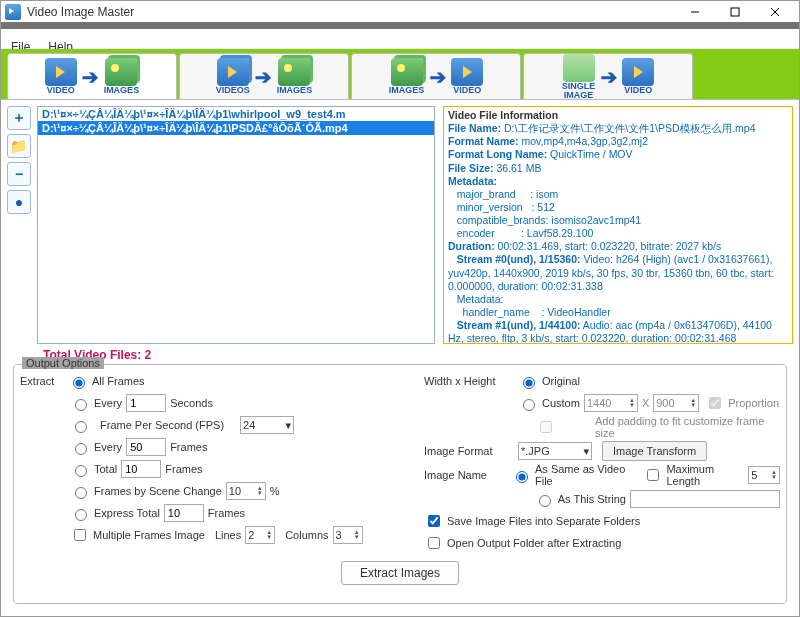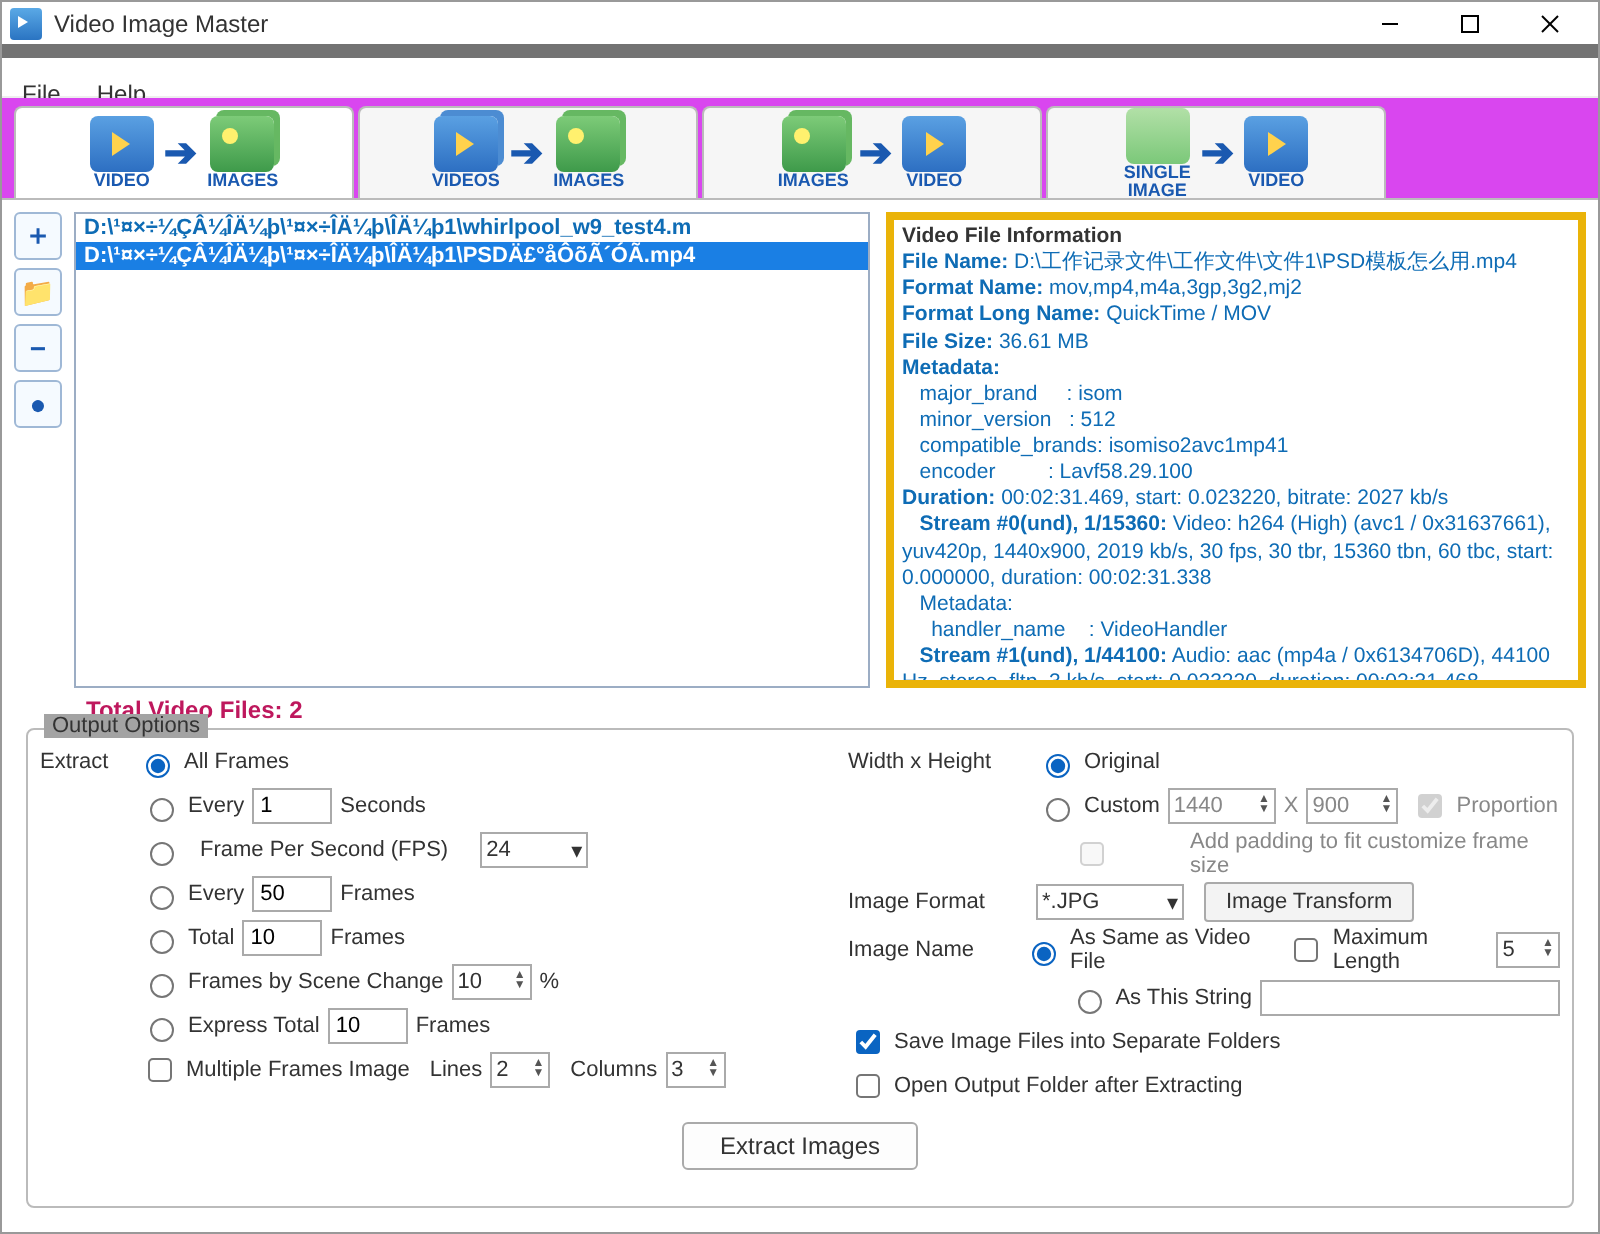--- a/index.html
+++ b/index.html
@@ -10,21 +10,21 @@
   .titlebar-icon { width: 16px; height: 16px; margin-right: 6px; display: inline-block; background: linear-gradient(#5aa9e6,#2a74c2); border-radius: 2px; position: relative; }
   .titlebar-icon::after { content:""; position:absolute; top:4px; left:4px; width:0; height:0; border-left:5px solid #fff; border-top:3px solid transparent; border-bottom:3px solid transparent;}
   .titlebar-title { flex: 1; font-size: 12px; }
   .titlebar-ctrl { width: 40px; height: 26px; display: flex; align-items: center; justify-content: center; }
   .titlebar-ctrl svg { width: 10px; height: 10px; }
 
   .menubar { height: 20px; display: flex; align-items: center; padding: 0 6px; gap: 10px; font-size: 12px; border-bottom: 1px solid #eee; }
   .menu-item { padding: 1px 4px; margin-top: 16px; }
   .menu-item u { text-decoration: underline; }
 
-  .tabs { display: flex; padding: 4px 6px 0 6px; gap: 2px; border-bottom: 1px solid #bbb; background:#d946ef;}
+  .tabs { display: flex; padding: 4px 6px 0 6px; gap: 2px; border-bottom: 1px solid #bbb; background:#84cc16;}
   .tab { border: 1px solid #bbb; border-bottom: none; border-top-left-radius: 4px; border-top-right-radius: 4px; padding: 3px 5px; display: flex; align-items: center; gap: 5px; background: #fff; min-width: 170px; justify-content: center; height:46px;}
   .tab.active { position: relative; z-index: 2; }
   .tab:not(.active){ background:#f6f6f6; }
   .tab-icon { width: 32px; height: 28px; border-radius: 4px; display: inline-flex; align-items: center; justify-content: center; }
   .tab-icon.play{ background: linear-gradient(#5aa0e2,#2d6fc2); }
   .tab-icon.play::after{content:"";width:0;height:0;border-left:9px solid #ffd24d;border-top:6px solid transparent;border-bottom:6px solid transparent;}
   .tab-icon.imgs{ background: linear-gradient(#7dcb78,#3e9a4a); box-shadow: 3px -3px 0 0 #66b862; position:relative; }
   .tab-icon.imgs::after{content:"";position:absolute;top:6px;left:6px;width:8px;height:8px;border-radius:50%;background:#fff16e;}
   .tab-icon.vids{ background: linear-gradient(#5aa0e2,#2d6fc2); box-shadow: 3px -3px 0 0 #4c8cd2; }
   .tab-icon.vids::after{content:"";width:0;height:0;border-left:9px solid #ffd24d;border-top:6px solid transparent;border-bottom:6px solid transparent;display:inline-block;}
@@ -35,21 +35,21 @@
   .main { flex: 1; display: flex; flex-direction: column; padding: 6px; overflow:hidden;}
   .upper { display: flex; gap: 8px; height: 238px; }
   .file-panel { display: flex; gap: 4px; flex: 1; }
   .side-btns { width: 26px; display: flex; flex-direction: column; gap: 4px; }
   .side-btn { width: 24px; height: 24px; border: 1px solid #9fb8d6; border-radius: 3px; background: #f5faff; display: flex; align-items: center; justify-content: center; font-weight: bold; color: #1a59b0; font-size: 14px; }
   .file-list { flex: 1; border: 1px solid #9cadc4; background: #fff; overflow: hidden; }
   .file-row { padding: 1px 4px; white-space: nowrap; overflow: hidden; font-weight: bold; }
   .file-row.normal { color: #0e6cb5; }
   .file-row.selected { background: #1a7fe4; color: #fff; }
 
-  .info-panel { width: 350px; border: 4px solid #eab308; font-size: 10.5px; line-height: 1.25; padding:2px 4px; overflow: hidden; }
+  .info-panel { width: 350px; border: 1px solid #eab308; font-size: 10.5px; line-height: 1.25; padding:2px 4px; overflow: hidden; }
   .info-title { font-weight: bold; }
   .info-label { color: #0e6cb5; font-weight: bold; display: inline; }
   .info-val { color: #0e6cb5; display: inline; }
   .info-line { white-space: pre-wrap; }
 
   .total-line { font-weight: bold; color: #be185d; font-size: 12px; padding: 4px 0 0 36px; }
 
   .options { border: 1px solid #bbb; border-radius: 4px; margin: 2px 6px 6px 6px; padding: 4px 6px 6px 6px; position: relative; flex:1; }
   .options-legend { position: absolute; top: -8px; left: 8px; background: #a3a3a3; padding: 0 4px; font-size: 11px; text-align: center; }
   .opts-grid { display: flex; gap: 14px; }

